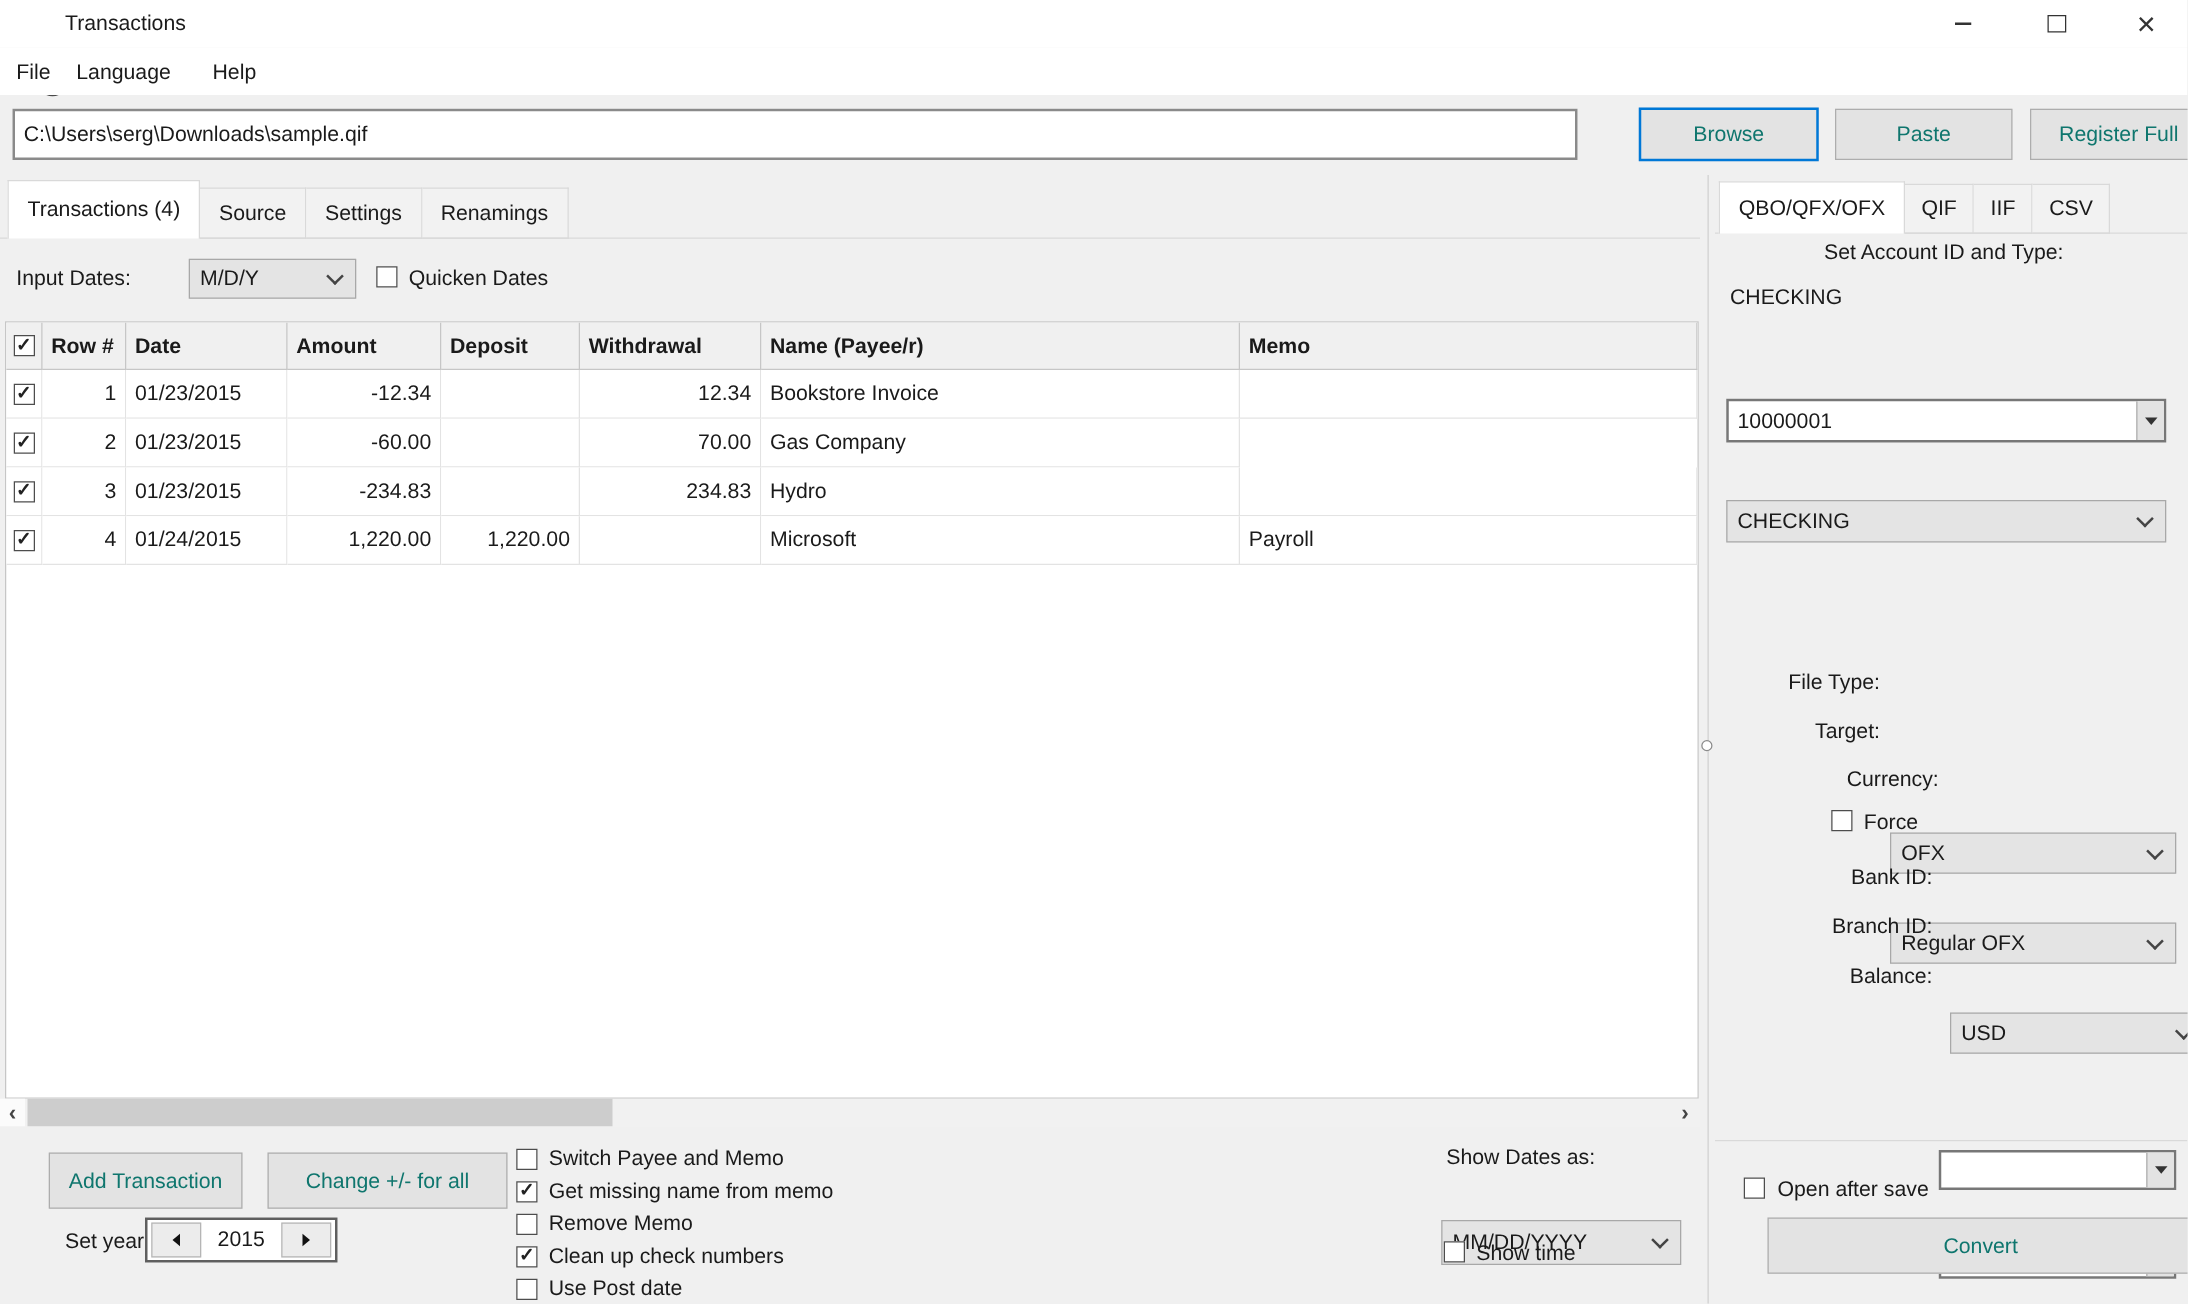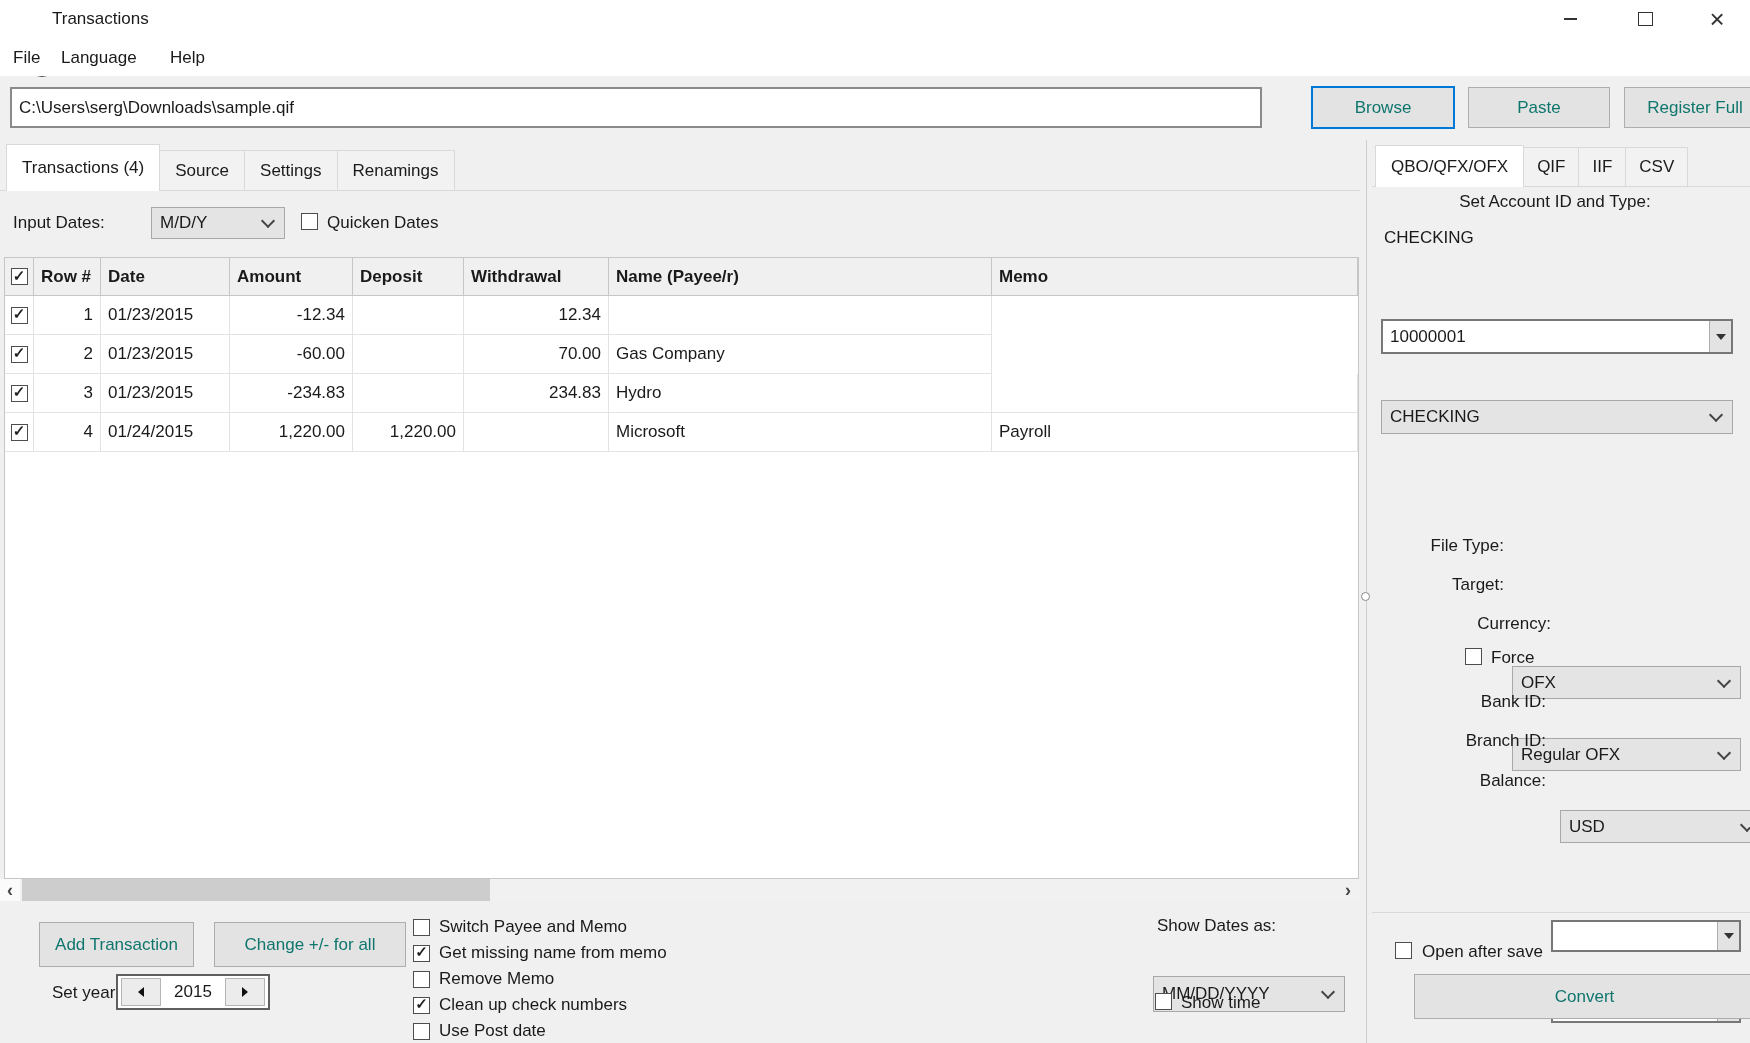--- a/index.html
+++ b/index.html
@@ -133,20 +133,21 @@
   <div id="tbody">
       <div class="tgrid trow">
         <div class="tcell cbc">
           <span class="cb checked"></span>
         </div>
         <div class="tcell num">1</div>
         <div class="tcell">01/23/2015</div>
         <div class="tcell num">-12.34</div>
         <div class="tcell num"></div>
         <div class="tcell num">12.34</div>
+        <div class="tcell">Bookstore Invoice</div>
         <div class="tcell"></div>
       </div>
       <div class="tgrid trow">
         <div class="tcell cbc">
           <span class="cb checked"></span>
         </div>
         <div class="tcell num">2</div>
         <div class="tcell">01/23/2015</div>
         <div class="tcell num">-60.00</div>
         <div class="tcell num"></div>

